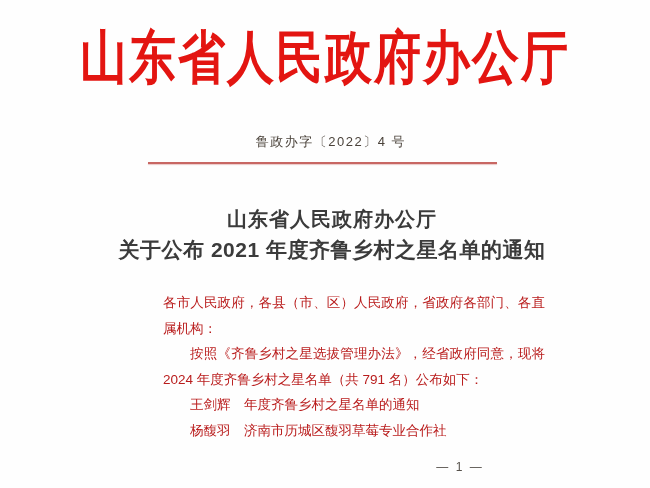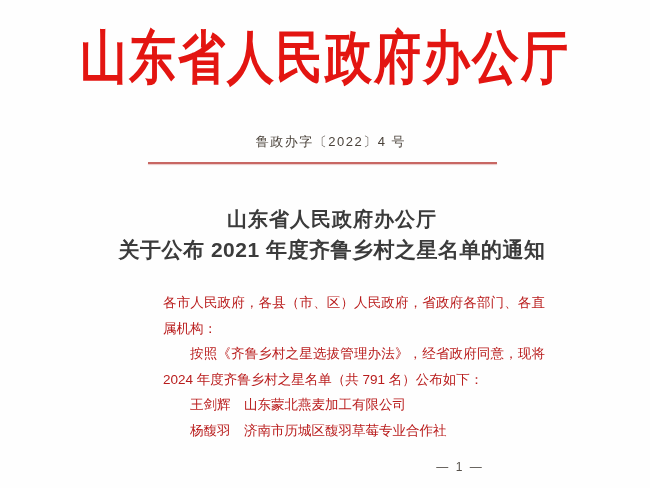--- a/index.html
+++ b/index.html
@@ -118,21 +118,21 @@
 
   <div class="doc-title-line1">山东省人民政府办公厅</div>
 
   <div class="doc-title-line2">关于公布 2021 年度齐鲁乡村之星名单的通知</div>
 
   <div class="doc-body">
     <p>各市人民政府，各县（市、区）人民政府，省政府各部门、各直属机构：</p>
     <p class="indent">按照《齐鲁乡村之星选拔管理办法》，经省政府同意，现将 2024 年度齐鲁乡村之星名单（共 791 名）公布如下：</p>
 
     <div class="star-row">
-      <span class="star-name">王剑辉</span><span>山东蒙北燕麦加工有限公司</span>
+      <span class="star-name">王剑辉</span><span>年度齐鲁乡村之星名单的通知</span>
     </div>
     <div class="star-row">
       <span class="star-name">杨馥羽</span><span>济南市历城区馥羽草莓专业合作社</span>
     </div>
   </div>
 
   <div class="page-number">— 1 —</div>
 
 </div>
 

